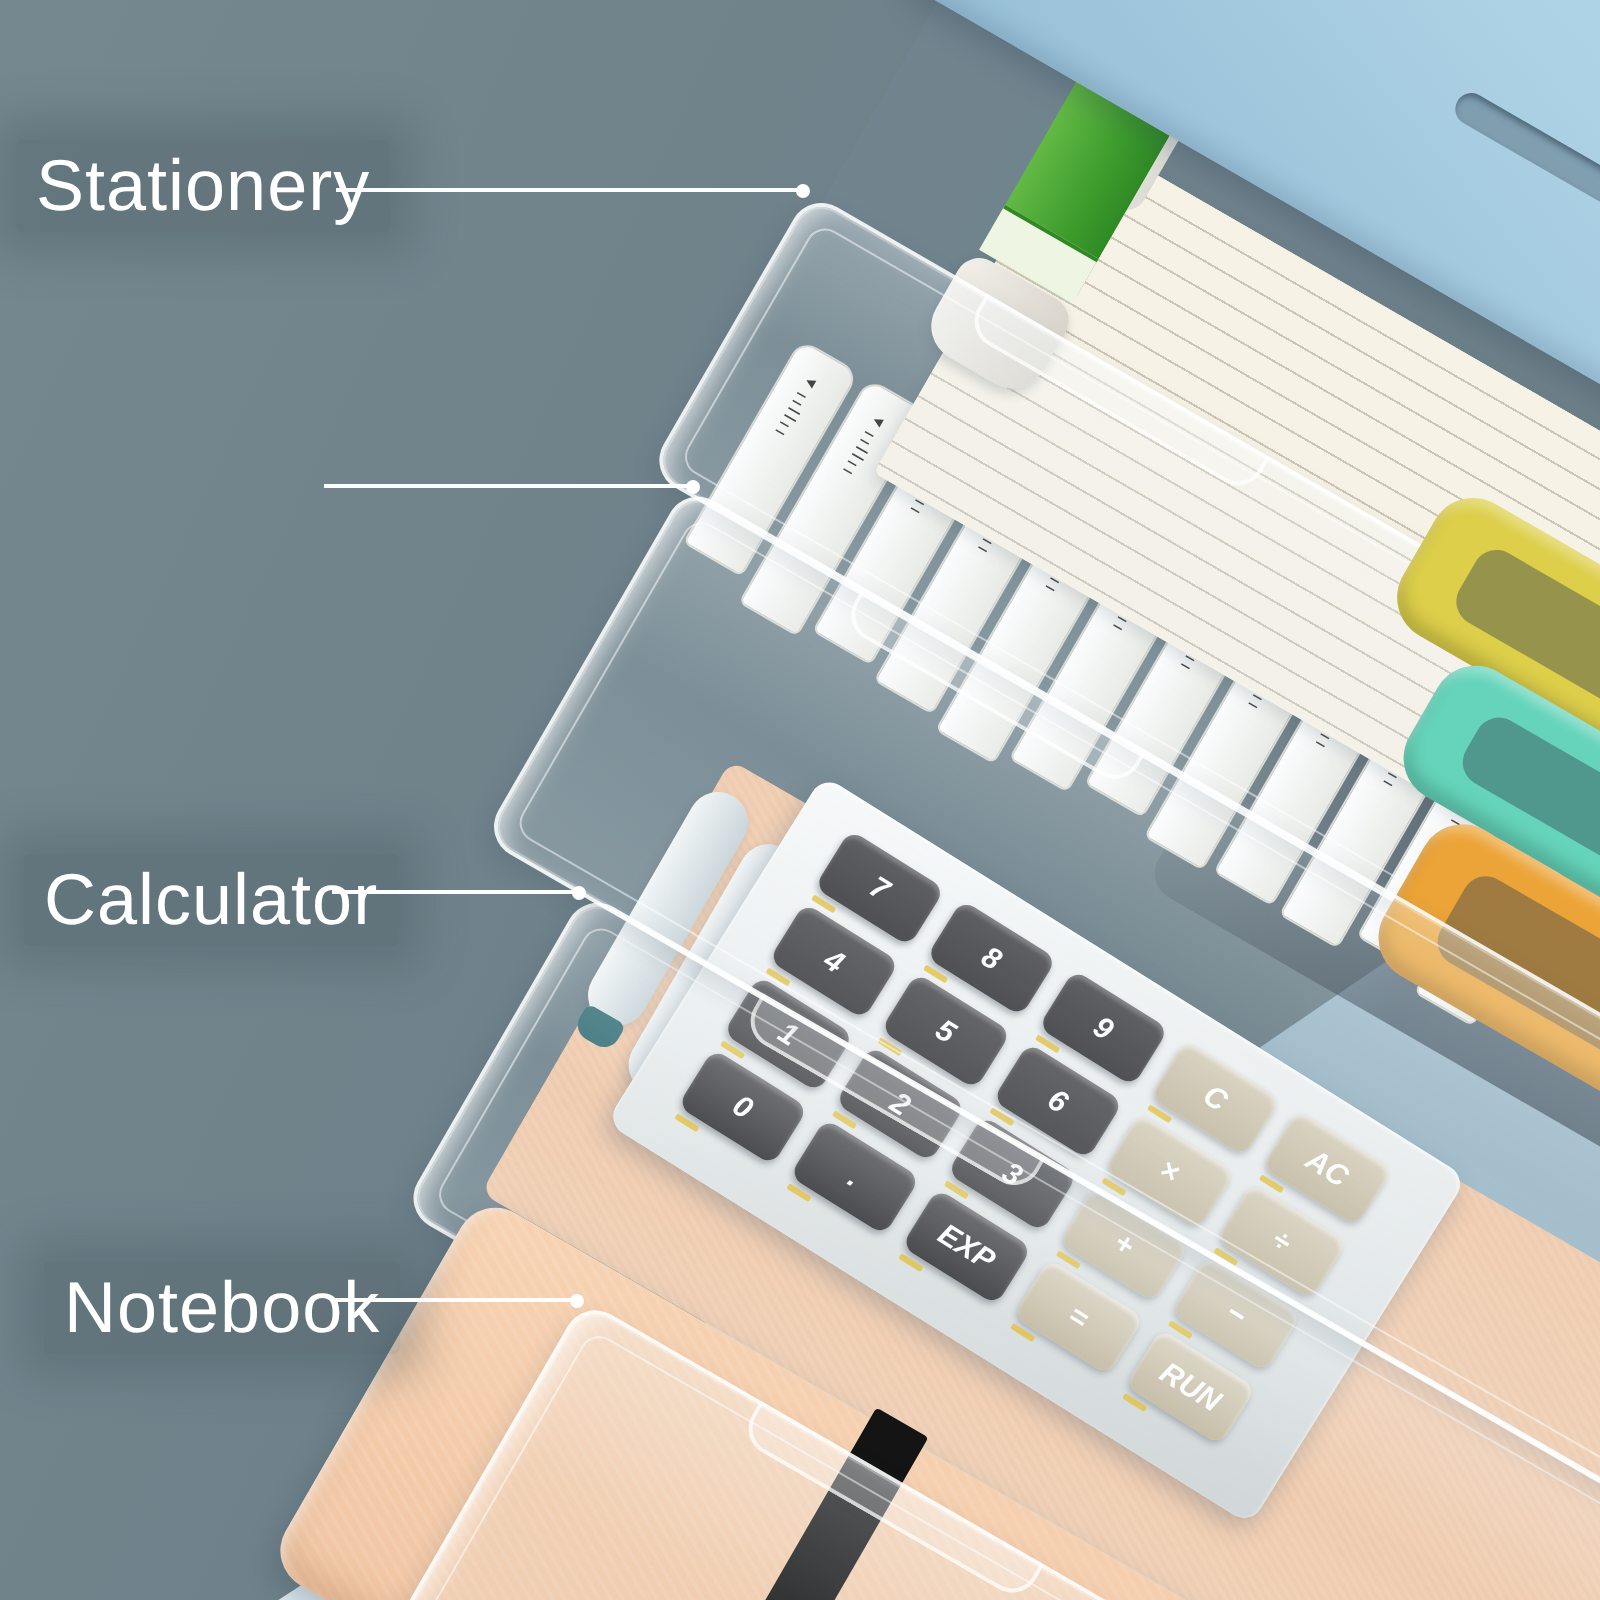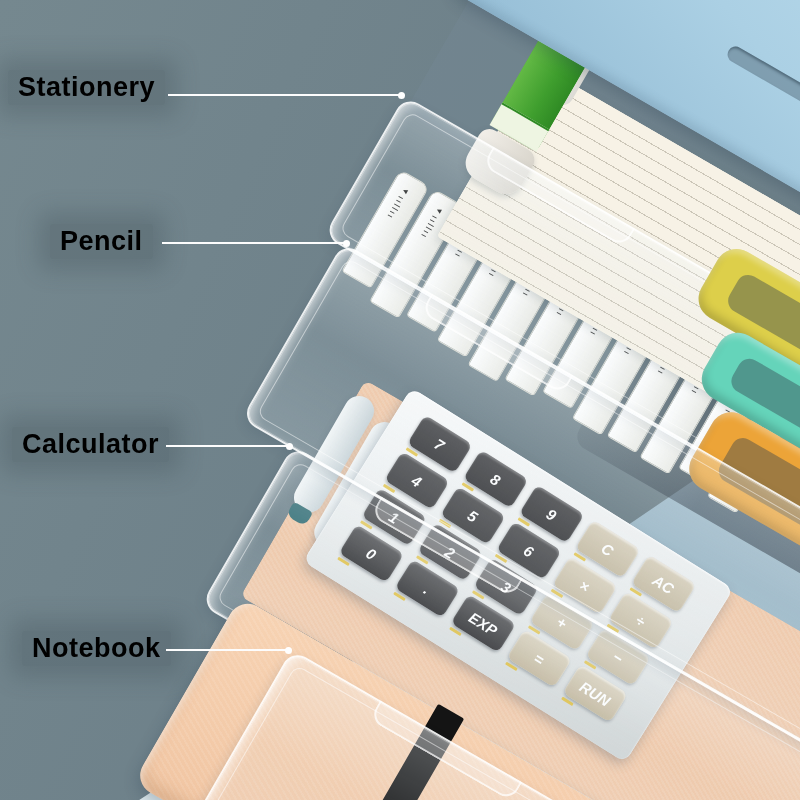--- a/index.html
+++ b/index.html
@@ -103,21 +103,21 @@
 
   
   .shell{width:310px;border-radius:22px 0 0 22px;box-shadow:inset 0 4px 6px rgba(255,255,255,.35), inset 0 -6px 8px rgba(0,0,0,.18);}
   .shell::after{content:"";position:absolute;left:28px;top:18px;right:0;bottom:18px;
         background:rgba(52,66,78,.42);border-radius:12px 0 0 12px;}
   .shell.y{left:905px;top:398px;height:76px;}
   .shell.t{left:948px;top:470px;height:72px;}
   .shell.o{left:982px;top:542px;height:84px;}
 
   
-  .label{position:absolute;color:#000000;font-size:27px;font-weight:bold;letter-spacing:.5px;
+  .label{position:absolute;color:#ffffff;font-size:36px;font-weight:normal;letter-spacing:.5px;
          padding:2px 10px;background:rgba(62,76,83,.28);border-radius:3px;
          box-shadow:0 0 22px 12px rgba(62,76,83,.28);}
   .leader{position:absolute;height:2px;background:#fdfdfd;}
   .dot{position:absolute;width:7px;height:7px;border-radius:50%;background:#fff;}
 </style>
 </head>
 <body>
 
 <div id="stage">
 
@@ -247,21 +247,20 @@
     <i class="cap f" style="left: 976px; background-color: rgb(239, 124, 26);"></i>
     <i class="cap f" style="left: 1015px; background-color: rgb(15, 143, 138);"></i>
 
     <div class="glass front2"></div>
   </div>
 
   <div class="label" style="left:8px;top:70px">Stationery</div>
   <div class="leader" style="left:168px;top:94px;width:232px"></div>
   <div class="dot" style="left:398px;top:92px"></div>
 
-  <div class="label" style="left:50px;top:224px">Pencil</div>
   <div class="leader" style="left:162px;top:242px;width:184px"></div>
   <div class="dot" style="left:343px;top:240px"></div>
 
   <div class="label" style="left:12px;top:427px">Calculator</div>
   <div class="leader" style="left:166px;top:445px;width:123px"></div>
   <div class="dot" style="left:286px;top:443px"></div>
 
   <div class="label" style="left:22px;top:631px">Notebook</div>
   <div class="leader" style="left:166px;top:649px;width:122px"></div>
   <div class="dot" style="left:285px;top:647px"></div>

